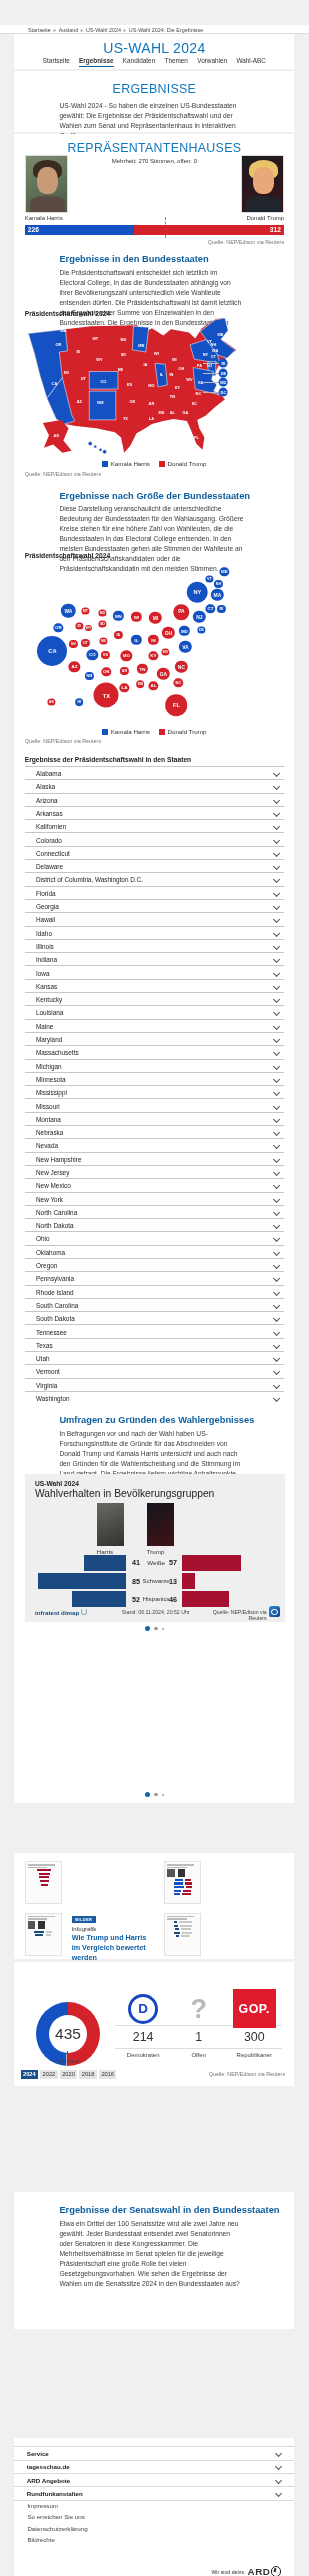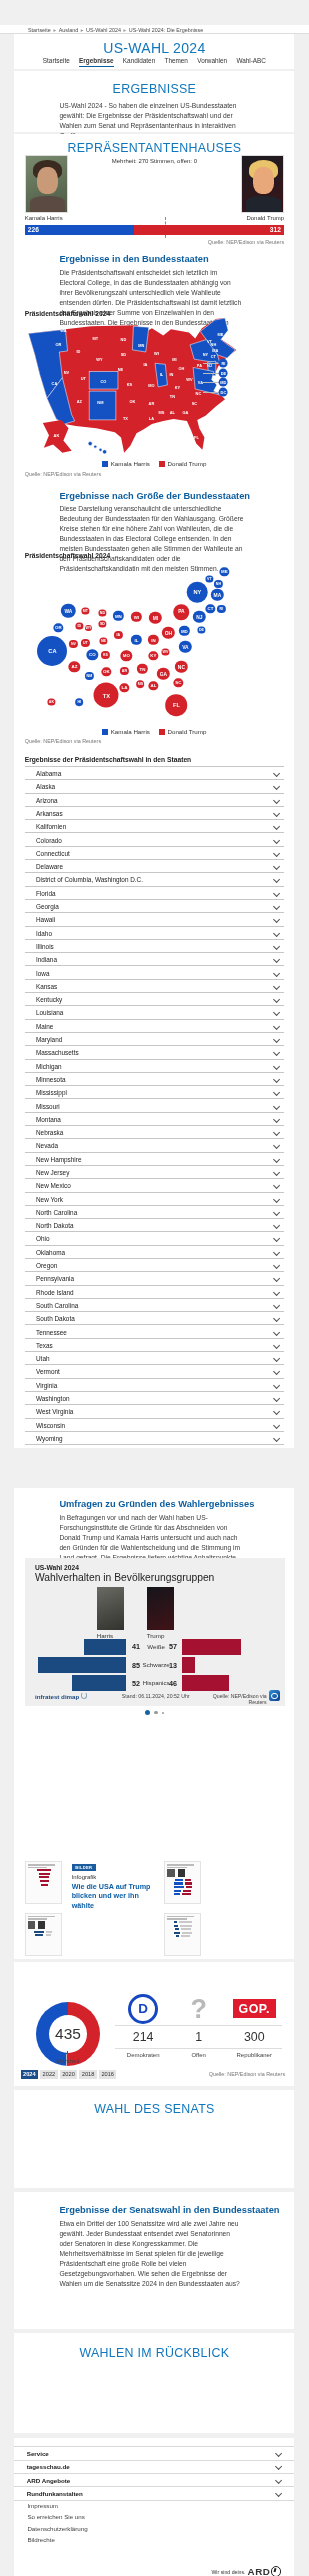--- a/index.html
+++ b/index.html
@@ -66,21 +66,21 @@
   .badge{display:inline-block;color:#fff;font-size:4.1px;font-weight:700;padding:1.3px 3.6px;letter-spacing:0.3px;}
   .kicker{font-size:6px;color:#333;margin:2.6px 0 1.5px;}
   .tlink{font-size:7.2px;font-weight:700;color:#0d5ea6;line-height:1.35;}
   
   #donut{position:absolute;left:21.6px;top:40px;width:64px;height:64px;border-radius:50%;}
   #donut .hole{position:absolute;left:13px;top:13px;width:38px;height:38px;background:#fff;border-radius:50%;display:flex;align-items:center;justify-content:center;font-size:15.5px;color:#333;}
   .hcol{flex:1;text-align:center;}
   .hval{font-size:12.4px;color:#333;padding:4.1px 0;}
   .hlbl{font-size:6px;color:#444;padding-top:3.1px;}
   .demlogo{width:24px;height:24px;border-radius:50%;margin:0 auto;display:flex;align-items:center;justify-content:center;font-weight:800;font-size:13.4px;}
-  .goplogo{width:43px;height:19px;margin:17px auto;display:flex;align-items:center;justify-content:center;color:#fff;font-weight:800;font-size:12.4px;letter-spacing:0.5px;}
+  .goplogo{width:43px;height:39px;margin:17px auto;display:flex;align-items:center;justify-content:center;color:#fff;font-weight:800;font-size:12.4px;letter-spacing:0.5px;}
   .qmark{font-size:27px;font-weight:800;color:#b9b9b9;line-height:24px;}
   .yearbtn{display:inline-block;min-width:15.5px;text-align:center;padding:1.5px 1px;font-size:5.7px;background:#e4e4e4;color:#333;margin-right:2.1px;}
   .yearbtn.active{background:#1a4f8c;color:#fff;font-weight:700;}
   
   .f-row{position:relative;height:12.4px;border-bottom:0.5px solid #d9d9d9;}
   .f-row .lbl{position:absolute;left:12.4px;top:2.6px;font-size:6.2px;font-weight:700;color:#222;}
   .f-row .chev{right:13.4px;top:3.6px;}
   .f-link{position:absolute;left:13px;font-size:6.2px;color:#444;}
   #ardlogo{position:absolute;right:13.4px;font-size:5.2px;color:#333;}
   #ardlogo b{font-size:9.8px;letter-spacing:0.5px;margin-left:2.1px;vertical-align:-1px;}
@@ -499,21 +499,21 @@
           <span class="lbl">Wisconsin</span>
           <span class="chev" style="right: 5.2px;"></span>
         </div>
         <div class="acc-row">
           <span class="lbl">Wyoming</span>
           <span class="chev" style="right: 5.2px;"></span>
         </div>
       </div>
   </div>
 
-  <div class="card" style="top:1488px;height:399px;">
+  <div class="card" style="top:1404px;height:399px;">
     <div class="subhead" style="position:absolute;left:45px;top:11.3px;">Umfragen zu Gründen des Wahlergebnisses</div>
     <div class="para" style="position:absolute;left:45px;width:185px;top:25px;">In Befragungen vor und nach der Wahl haben US-Forschungsinstitute die Gründe für das Abschneiden von Donald Trump und Kamala Harris untersucht und auch nach den Gründen für die Wahlentscheidung und die Stimmung im Land gefragt. Die Ergebnisse liefern wichtige Anhaltspunkte zu den Ursachen des Ergebnisses und zum Wahlverhalten der verschiedenen Bevölkerungsgruppen.</div>
 
     <div id="widget">
       <div style="position:absolute;left:10.3px;top:6.2px;font-size:6.7px;font-weight:700;color:#222;">US-Wahl 2024</div>
       <div style="position:absolute;left:10.3px;top:14.4px;font-size:10.3px;color:#222;">Wahlverhalten in Bevölkerungsgruppen</div>
       <div class="wphoto" style="left:72px;top:29px;background:linear-gradient(160deg,#6a6a64,#32322e);"></div>
       <div class="wphoto" style="left:122px;top:29px;background:linear-gradient(160deg,#15151b,#401317);"></div>
       <div style="position:absolute;left:72px;top:74px;font-size:6.2px;color:#333;">Harris</div>
       <div style="position:absolute;left:122px;top:74px;font-size:6.2px;color:#333;">Trump</div>
@@ -577,21 +577,20 @@
               <div class="pb" style="width: 0px; margin-left: auto; background: transparent;"></div>
               <div style="width: 2.1px;"></div>
               <div class="pb" style="width: 8.7px; margin-right: auto; background: rgb(165, 17, 48);"></div>
             </div>
             <div class="brow">
               <div class="pb" style="width: 0px; margin-left: auto; background: transparent;"></div>
               <div style="width: 2.1px;"></div>
               <div class="pb" style="width: 7.4px; margin-right: auto; background: rgb(165, 17, 48);"></div>
             </div>
           </div>
-          <div class="tbody"><span class="badge" style="background: rgb(26, 92, 158);">BILDER</span><div class="kicker">Infografik</div><div class="tlink" style="width: 82px;">Wie die USA auf Trump blicken und wer ihn wählte</div></div>
         </div>
         <div class="teaser" style="left: 150px; top: 8.2px; height: 46px;">
           <div class="thumb">
             <div class="tl" style="width: 27px;"></div>
             <div class="tl" style="width: 19.6px;"></div>
             <div style="display: flex; gap: 3.1px; margin: 1px 0px 1.5px;">
               <div style="width: 7.2px; height: 8.2px; background: rgb(85, 85, 85);"></div>
               <div style="width: 7.2px; height: 8.2px; background: rgb(51, 51, 51);"></div>
             </div>
             <div class="brow">
@@ -633,20 +632,21 @@
               <div class="pb" style="width: 9.5px; margin-left: auto; background: rgb(26, 74, 128);"></div>
               <div style="width: 2.1px;"></div>
               <div class="pb" style="width: 6.2px; margin-right: auto; background: rgb(201, 201, 201);"></div>
             </div>
             <div class="brow">
               <div class="pb" style="width: 8px; margin-left: auto; background: rgb(26, 74, 128);"></div>
               <div style="width: 2.1px;"></div>
               <div class="pb" style="width: 5.3px; margin-right: auto; background: rgb(201, 201, 201);"></div>
             </div>
           </div>
+          <div class="tbody"><span class="badge" style="background: rgb(26, 92, 158);">BILDER</span><div class="kicker">Infografik</div><div class="tlink" style="width: 82px;">Wie Trump und Harris im Vergleich bewertet werden</div></div>
         </div>
         <div class="teaser" style="left: 150px; top: 60px; height: 46px;">
           <div class="thumb">
             <div class="tl" style="width: 27px;"></div>
             <div class="tl" style="width: 19.6px;"></div>
             <div class="brow">
               <div class="pb" style="width: 2.9px; margin-left: auto; background: rgb(26, 74, 128);"></div>
               <div style="width: 2.1px;"></div>
               <div class="pb" style="width: 12.4px; margin-right: auto; background: rgb(201, 201, 201);"></div>
             </div>
@@ -703,32 +703,26 @@
             <div class="goplogo" style="background: rgb(224, 27, 45);">GOP.</div>
           </div>
           <div class="hval" style="border-top: 0.5px solid rgb(221, 221, 221); border-bottom: 0.5px solid rgb(221, 221, 221);">300</div>
           <div class="hlbl">Republikaner</div>
         </div>
       </div>
     <div id="years" style="position:absolute;left:6.2px;top:107px;"><span class="yearbtn active">2024</span><span class="yearbtn">2022</span><span class="yearbtn">2020</span><span class="yearbtn">2018</span><span class="yearbtn">2016</span></div>
     <div class="quelle" style="position:absolute;right:9.3px;top:109px;">Quelle: NEP/Edison via Reuters</div>
   </div>
 
-  <div class="card" style="top:2090px;height:98px;">
-    <div class="bighead" style="position:absolute;left:0;right:0;top:12.4px;">WAHL DES SENATS</div>
-  </div>
 
   <div class="card" style="top:2192px;height:137px;">
     <div class="subhead" style="position:absolute;left:45px;top:13.4px;">Ergebnisse der Senatswahl in den Bundesstaaten</div>
     <div class="para" style="position:absolute;left:45px;width:185px;top:27px;">Etwa ein Drittel der 100 Senatssitze wird alle zwei Jahre neu gewählt. Jeder Bundesstaat entsendet zwei Senatorinnen oder Senatoren in diese Kongresskammer. Die Mehrheitsverhältnisse im Senat spielen für die jeweilige Präsidentschaft eine große Rolle bei vielen Gesetzgebungsvorhaben. Wie sehen die Ergebnisse der Wahlen um die Senatssitze 2024 in den Bundesstaaten aus?</div>
   </div>
 
-  <div class="card" style="top:2333px;height:100px;">
-    <div class="bighead" style="position:absolute;left:0;right:0;top:13.4px;">WAHLEN IM RÜCKBLICK</div>
-  </div>
 
   <div class="card" style="top:2438px;height:143px;">
     <div id="footrows" style="position:absolute;left:0;right:0;top:8.2px;border-top:0.5px solid #d9d9d9;">
         <div class="f-row">
           <span class="lbl">Service</span>
           <span class="chev"></span>
         </div>
         <div class="f-row">
           <span class="lbl">tagesschau.de</span>
           <span class="chev"></span>

